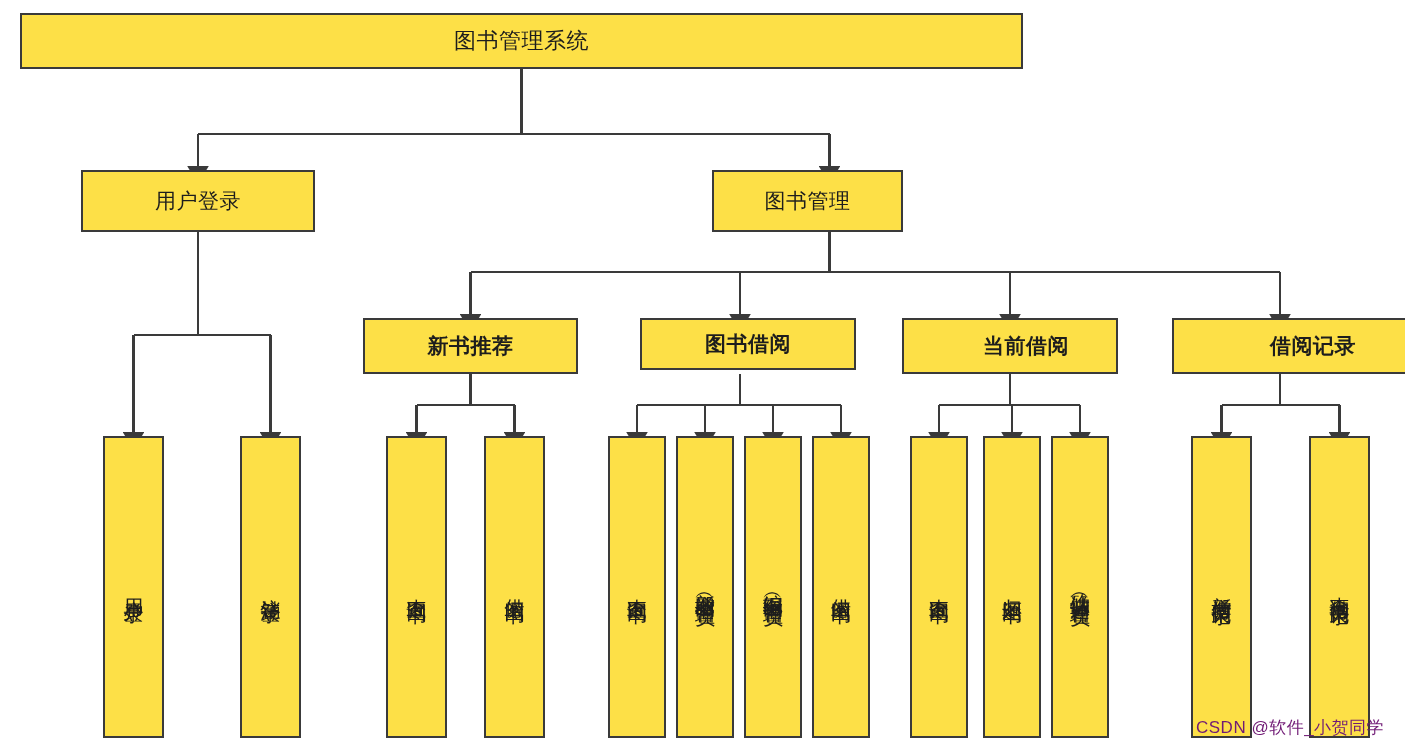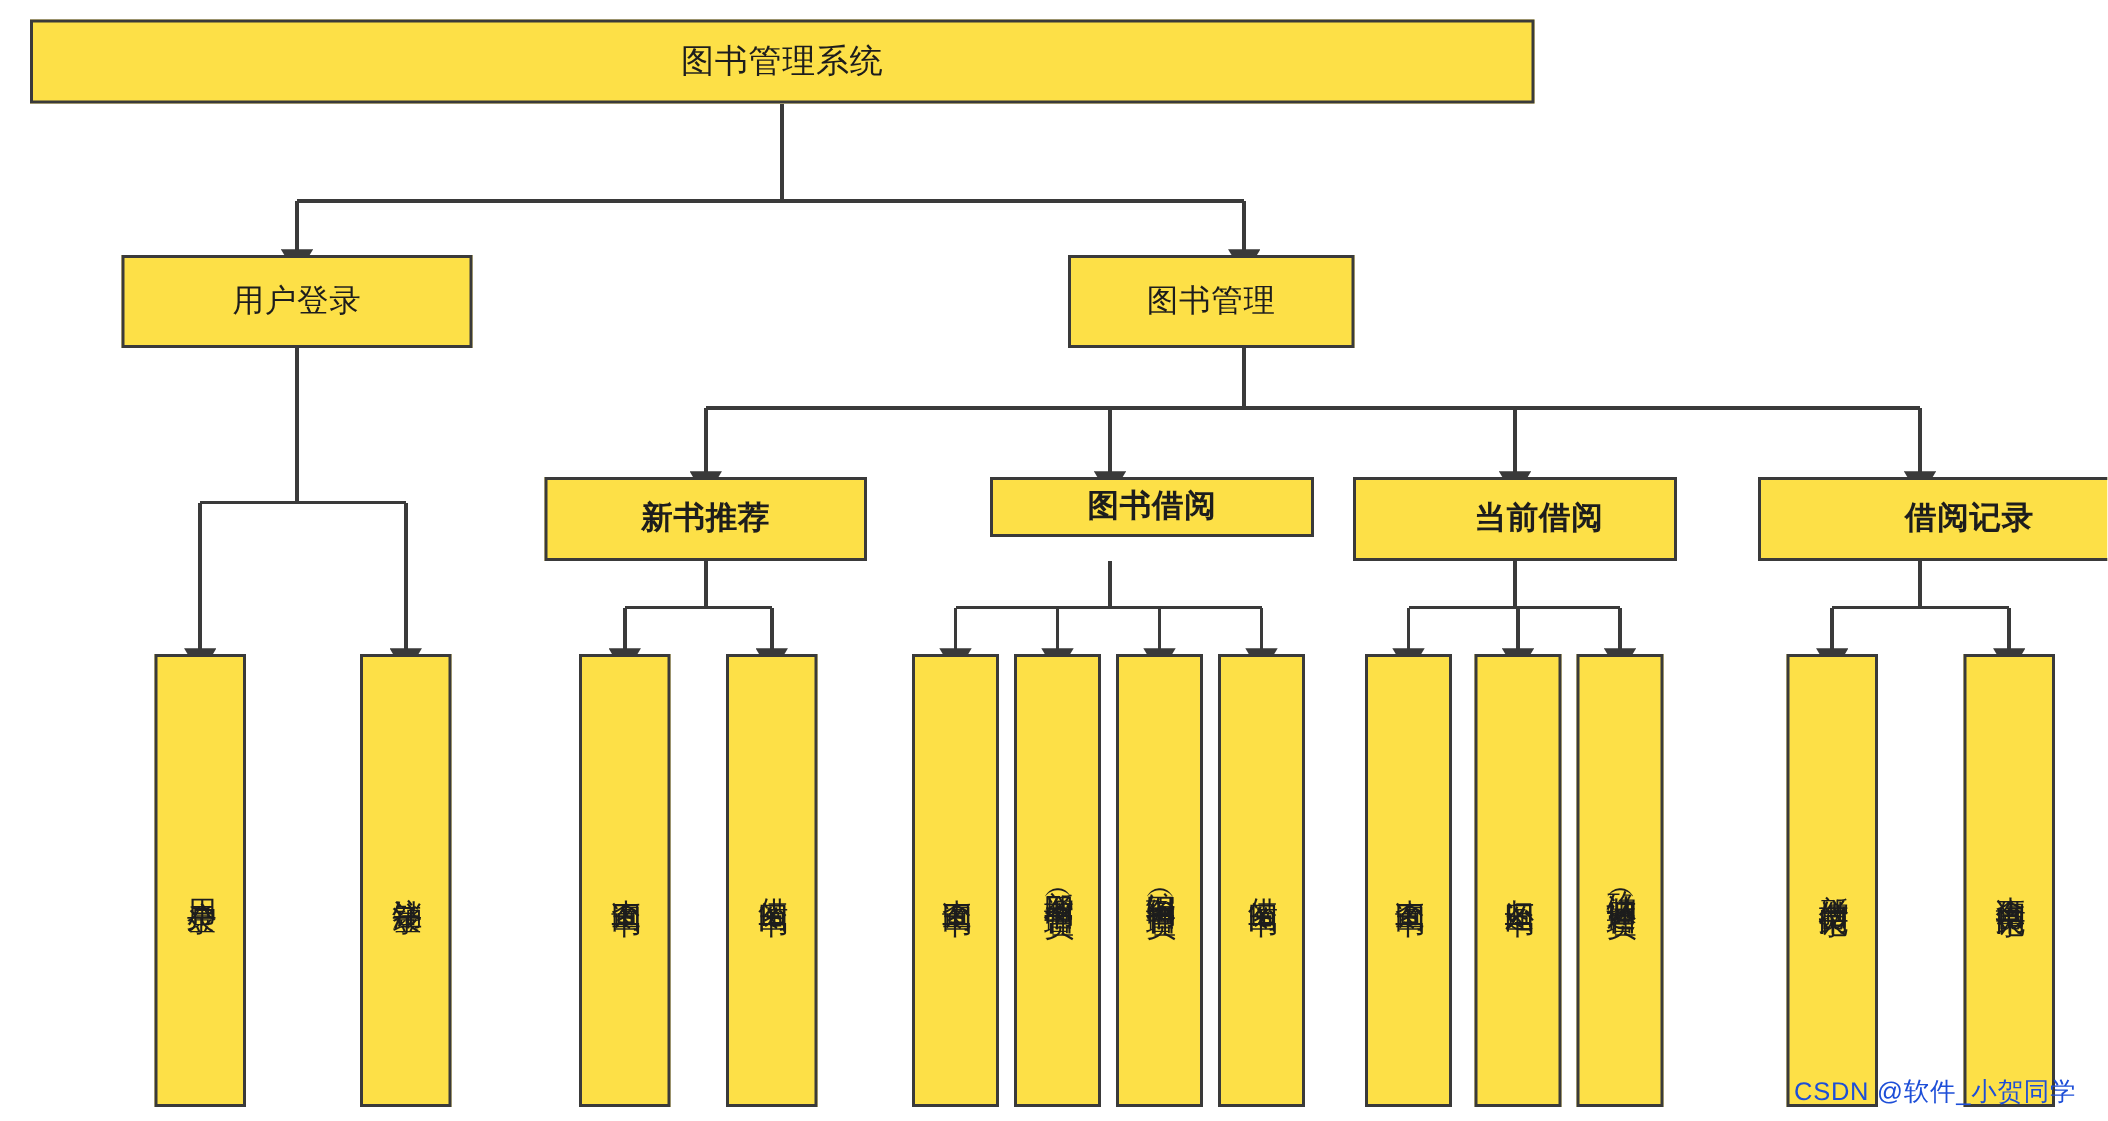--- a/index.html
+++ b/index.html
@@ -115,21 +115,21 @@
       </div>
       <div class="node-box level-1" style="left: 81px; top: 170px; width: 234px; height: 62px;">
         <span class="node-label">用户登录</span>
       </div>
       <div class="node-box level-1" style="left: 712px; top: 170px; width: 191px; height: 62px;">
         <span class="node-label">图书管理</span>
       </div>
       <div class="node-box level-2" style="left: 363px; top: 318px; width: 215px; height: 56px;">
         <span class="node-label">新书推荐</span>
       </div>
-      <div class="node-box level-2" style="left: 660px; top: 318px; width: 216px; height: 40px;">
+      <div class="node-box level-2" style="left: 640px; top: 318px; width: 216px; height: 52px;">
         <span class="node-label">图书借阅</span>
       </div>
       <div class="node-box level-2" style="left: 902px; top: 318px; width: 216px; height: 56px; padding-left: 32px;">
         <span class="node-label">当前借阅</span>
       </div>
       <div class="node-box level-2" style="left: 1172px; top: 318px; width: 256px; height: 56px; padding-left: 26px;">
         <span class="node-label">借阅记录</span>
       </div>
       <div class="node-box level-3 vertical" style="left: 103px; top: 436px; width: 61px; height: 302px;">
         <span class="node-label">用户登录</span>
@@ -164,14 +164,14 @@
       <div class="node-box level-3 vertical" style="left: 1051px; top: 436px; width: 58px; height: 302px;">
         <span class="node-label">确认归还（管理员）</span>
       </div>
       <div class="node-box level-3 vertical" style="left: 1191px; top: 436px; width: 61px; height: 302px;">
         <span class="node-label">新增借阅记录</span>
       </div>
       <div class="node-box level-3 vertical" style="left: 1309px; top: 436px; width: 61px; height: 302px;">
         <span class="node-label">查询借阅记录</span>
       </div>
     </div>
-  <div class="watermark" style="left: 1196px; top: 716px; color: #1d4ed8;">CSDN @软件_小贺同学</div>
+  <div class="watermark" style="left: 1196px; top: 716px; color: #701a75;">CSDN @软件_小贺同学</div>
 </div>
 
 </body></html>

